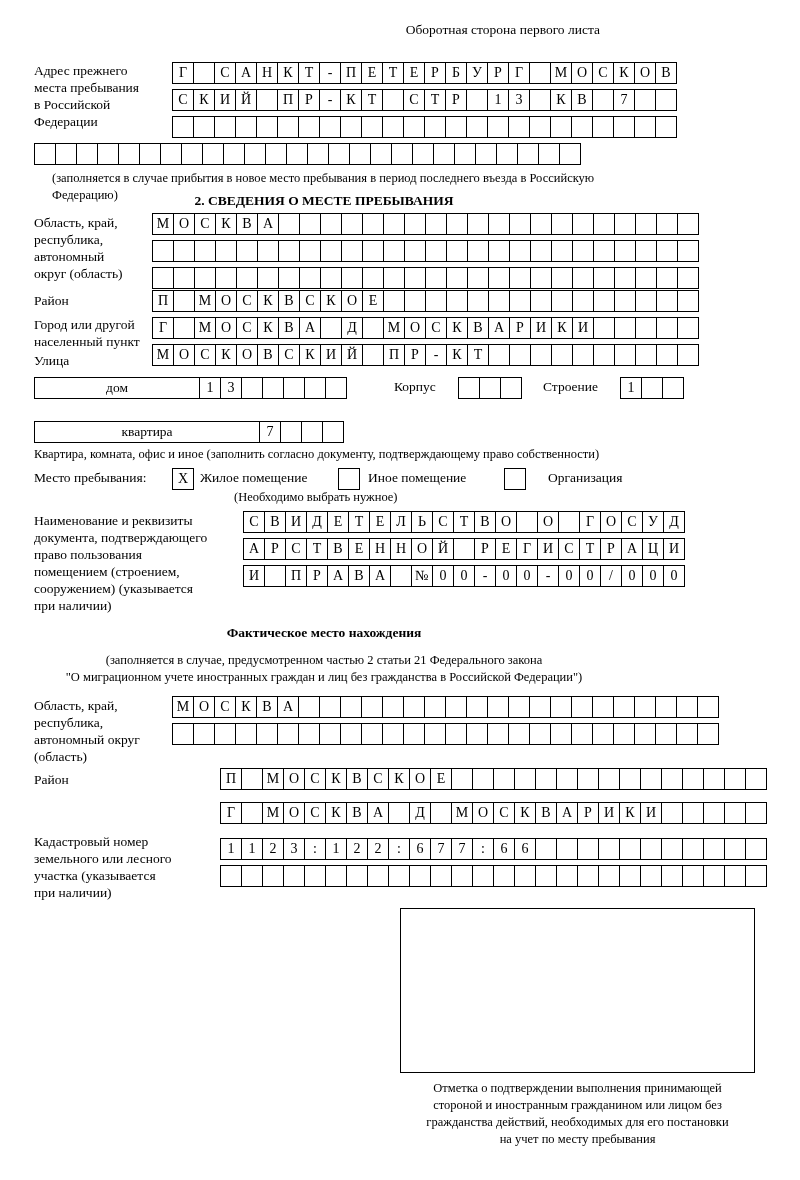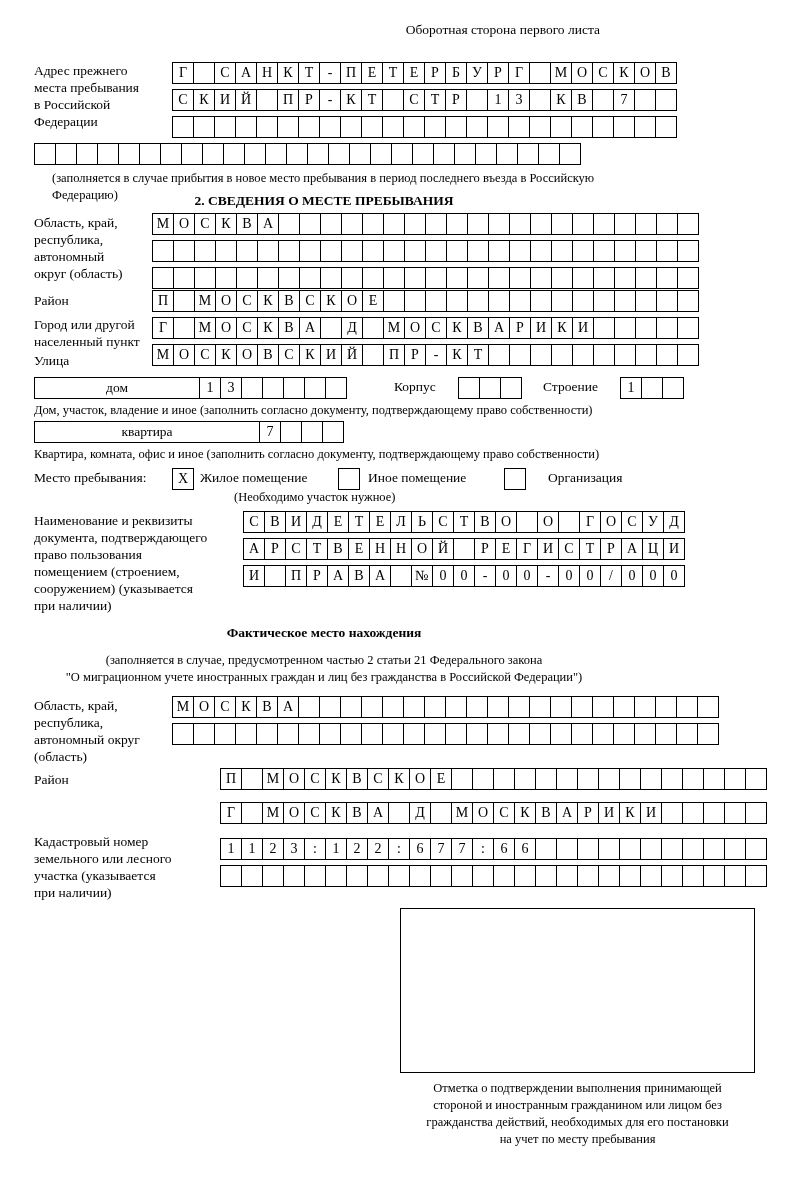--- a/index.html
+++ b/index.html
@@ -422,40 +422,39 @@
       <div class="cell blank"></div>
       <div class="cell blank"></div>
     </div>
   <div class="inline-lbl" style="left:543px; top:377px;">Строение</div>
   <div class="cells" id="s2-stroenie" style="left:620px; top:377px;">
       <div class="cell">1</div>
       <div class="cell blank"></div>
       <div class="cell blank"></div>
     </div>
 
-  <div class="lbl small" style="left:34px; top:402px;">Дом, участок, владение и иное (заполнить согласно документу, подтверждающему право собственности)</div>
 
   <div class="boxline" style="left:34px; top:421px; width:226px;">квартира</div>
   <div class="cells" id="s2-flat" style="left:259px; top:421px;">
       <div class="cell">7</div>
       <div class="cell blank"></div>
       <div class="cell blank"></div>
       <div class="cell blank"></div>
     </div>
 
   <div class="lbl small" style="left:34px; top:446px;">Квартира, комната, офис и иное (заполнить согласно документу, подтверждающему право собственности)</div>
 
   <div class="inline-lbl" style="left:34px; top:468px;">Место пребывания:</div>
   <div class="checkbox" style="position:absolute; left:172px; top:468px;">X</div>
   <div class="inline-lbl" style="left:200px; top:468px;">Жилое помещение</div>
   <div class="checkbox" style="position:absolute; left:338px; top:468px;"></div>
   <div class="inline-lbl" style="left:368px; top:468px;">Иное помещение</div>
   <div class="checkbox" style="position:absolute; left:504px; top:468px;"></div>
   <div class="inline-lbl" style="left:548px; top:468px;">Организация</div>
-  <div class="lbl small" style="left:234px; top:489px;">(Необходимо участок нужное)</div>
+  <div class="lbl small" style="left:234px; top:489px;">(Необходимо выбрать нужное)</div>
 
   <div class="lbl" style="left:34px; top:512px;">Наименование и реквизиты
 документа, подтверждающего
 право пользования
 помещением (строением,
 сооружением) (указывается
 при наличии)</div>
   <div class="cells" id="s2-doc-0" style="left:243px; top:511px;">
       <div class="cell">С</div>
       <div class="cell">В</div>

